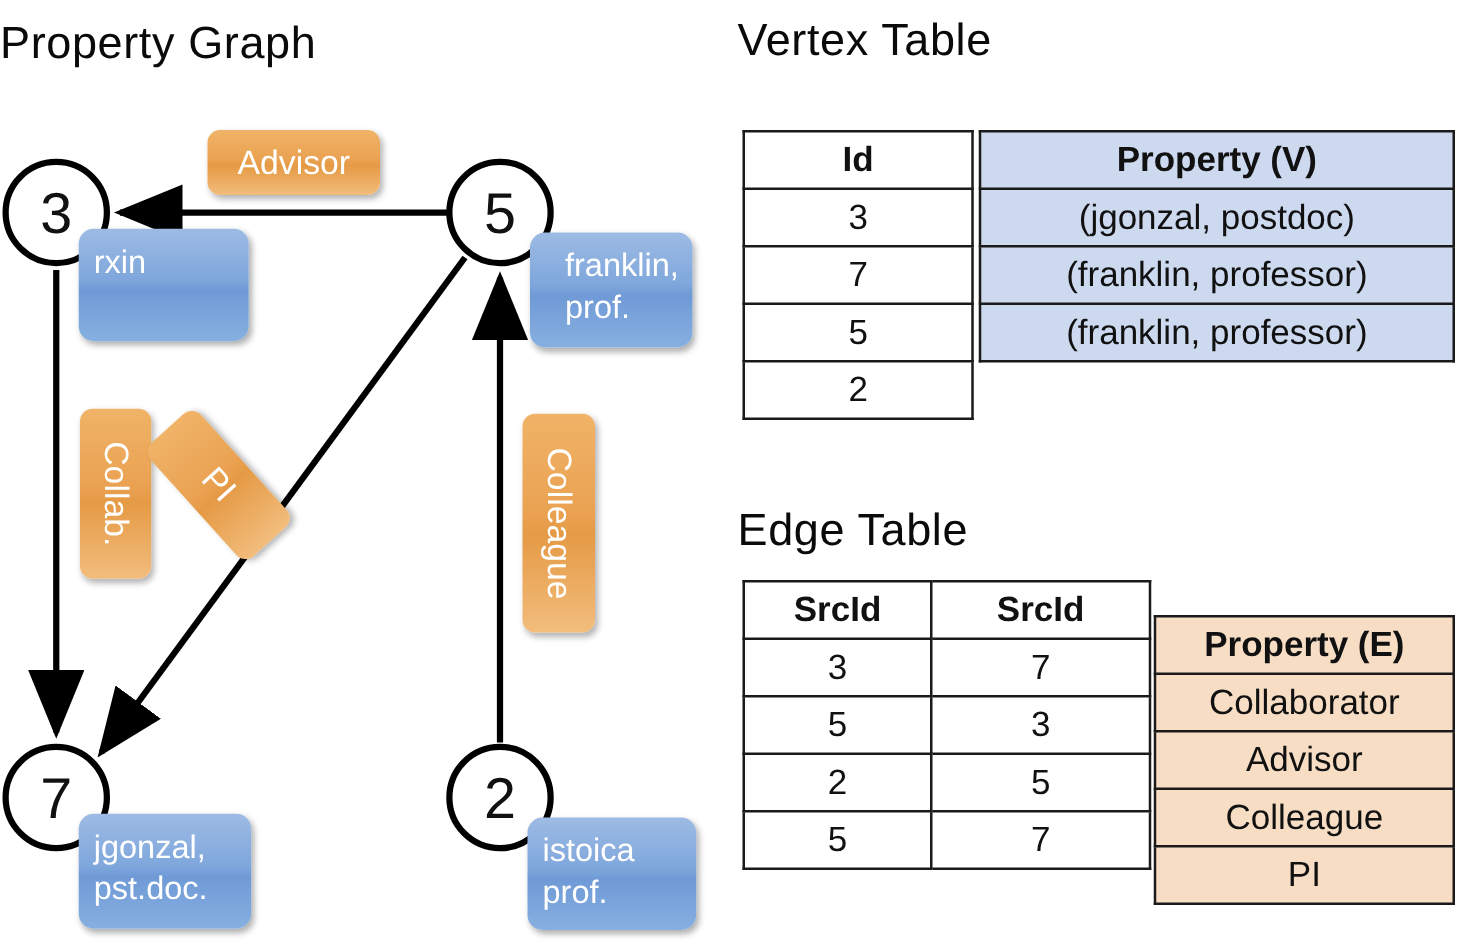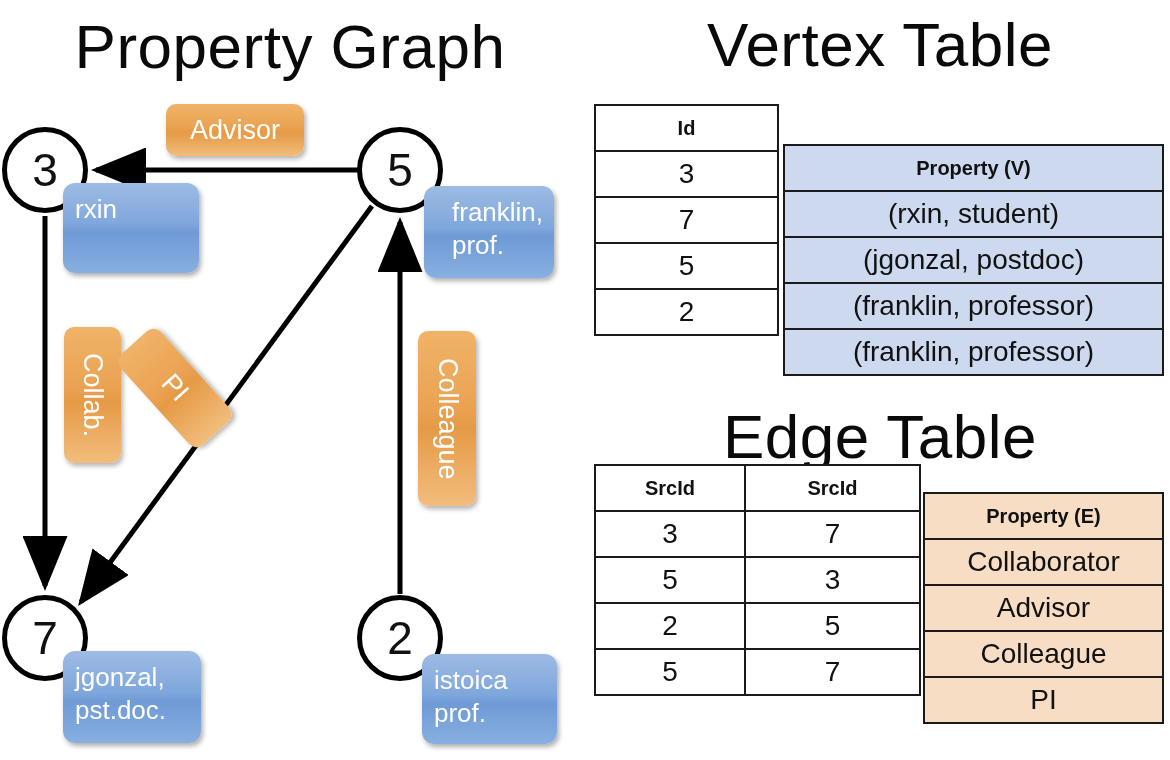--- a/index.html
+++ b/index.html
@@ -13,25 +13,25 @@
     position: relative;
     overflow: hidden;
     font-family: "Liberation Sans", sans-serif;
   }
 
   
   .big-title {
     position: absolute;
     font-family: "Liberation Sans", sans-serif;
     font-weight: 300;
-    font-size: 62px;
+    font-size: 36px;
     color: #0a0a0a;
     letter-spacing: 0.5px;
     white-space: nowrap;
-    text-align: center;
+    text-align: left;
     line-height: 1;
   }
   #title-property-graph { left: 0px;   top: 16px;  width: 580px; }
   #title-vertex-table   { left: 590px; top: 14px;  width: 580px; }
   #title-edge-table     { left: 590px; top: 406px; width: 580px; }
 
   
   #graph-panel {
     position: absolute;
     left: 0; top: 0;
@@ -102,27 +102,27 @@
   .tbl td, .tbl th {
     border: 2px solid #1a1a1a;
     text-align: center;
     font-weight: 300;
     font-size: 28px;
     color: #111;
     padding: 0;
     height: 46px;
     box-sizing: border-box;
   }
-  .tbl th { font-weight: bold; font-size: 20px; }
+  .tbl th { font-weight: bold; font-size: 28px; }
   .cell-blue   { background: #ccd9ef; }
   .cell-orange { background: #f6ddc4; }
   .cell-white  { background: #ffffff; }
 
   #vertex-id-table   { left: 594px; top: 104px; width: 185px; }
-  #vertex-prop-table { left: 783px; top: 104px; width: 381px; margin-top: 40px; }
+  #vertex-prop-table { left: 783px; top: 104px; width: 381px; }
   #edge-src-dst-table{ left: 594px; top: 464px; width: 325px; }
   #edge-prop-table   { left: 923px; top: 492px; width: 241px; }
 </style>
 </head>
 <body>
 
 <div class="big-title" id="title-property-graph">Property Graph</div>
 <div class="big-title" id="title-vertex-table">Vertex Table</div>
 <div class="big-title" id="title-edge-table">Edge Table</div>
 
@@ -199,23 +199,20 @@
     </tr>
   </tbody>
 </table>
 
 <table class="tbl" id="vertex-prop-table">
   <tbody>
     <tr>
       <th class="cell-blue">Property (V)</th>
     </tr>
     <tr>
-      <td class="cell-blue">(rxin, student)</td>
-    </tr>
-    <tr>
       <td class="cell-blue">(jgonzal, postdoc)</td>
     </tr>
     <tr>
       <td class="cell-blue">(franklin, professor)</td>
     </tr>
     <tr>
       <td class="cell-blue">(franklin, professor)</td>
     </tr>
   </tbody>
 </table>

